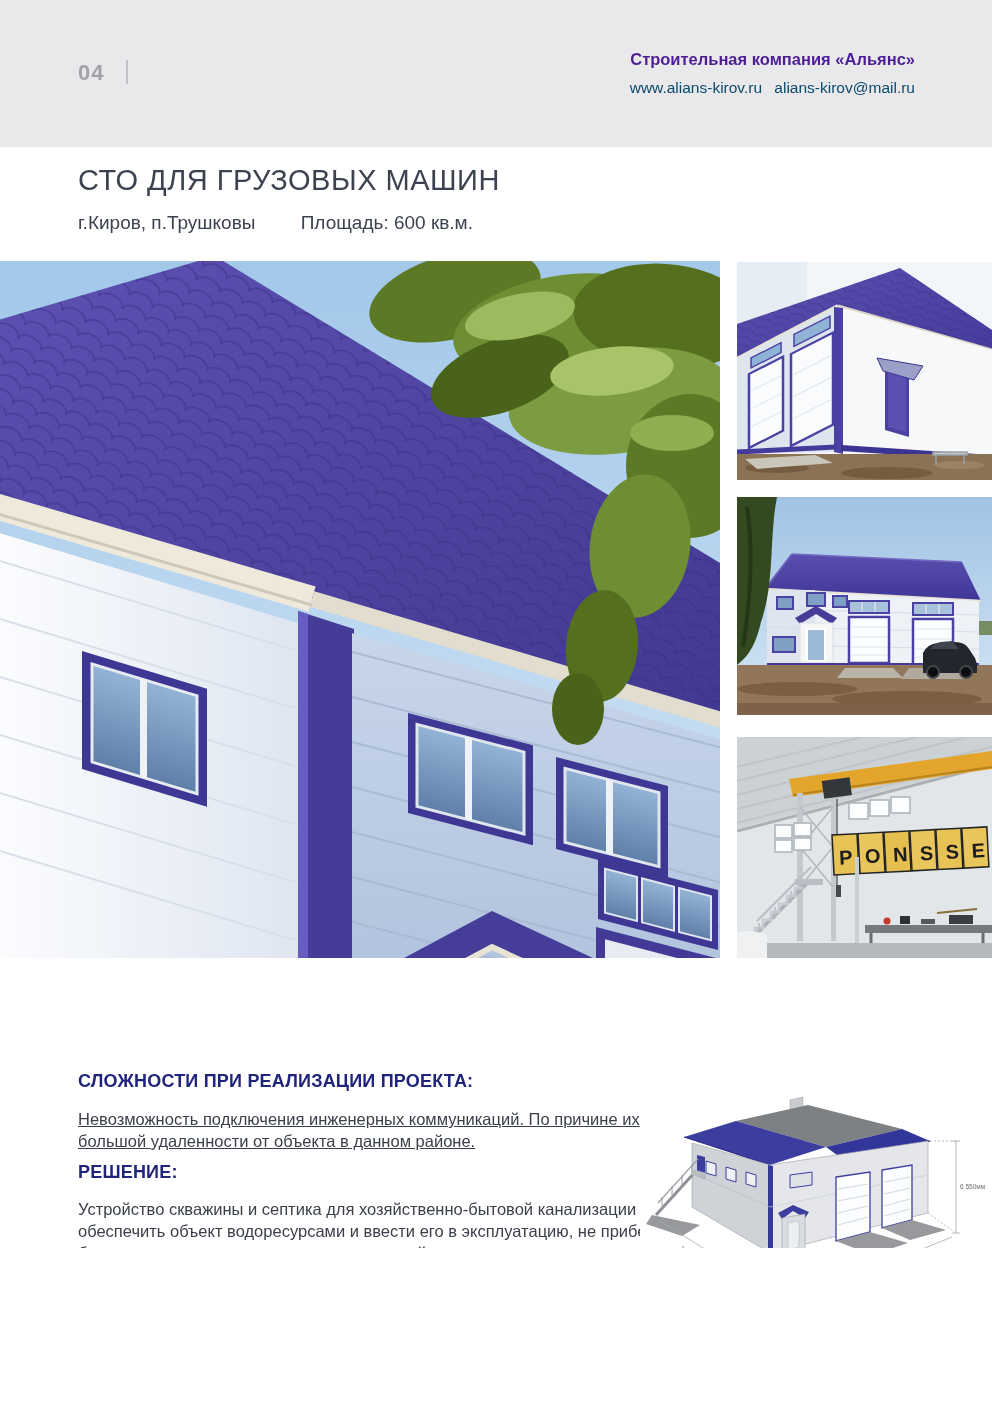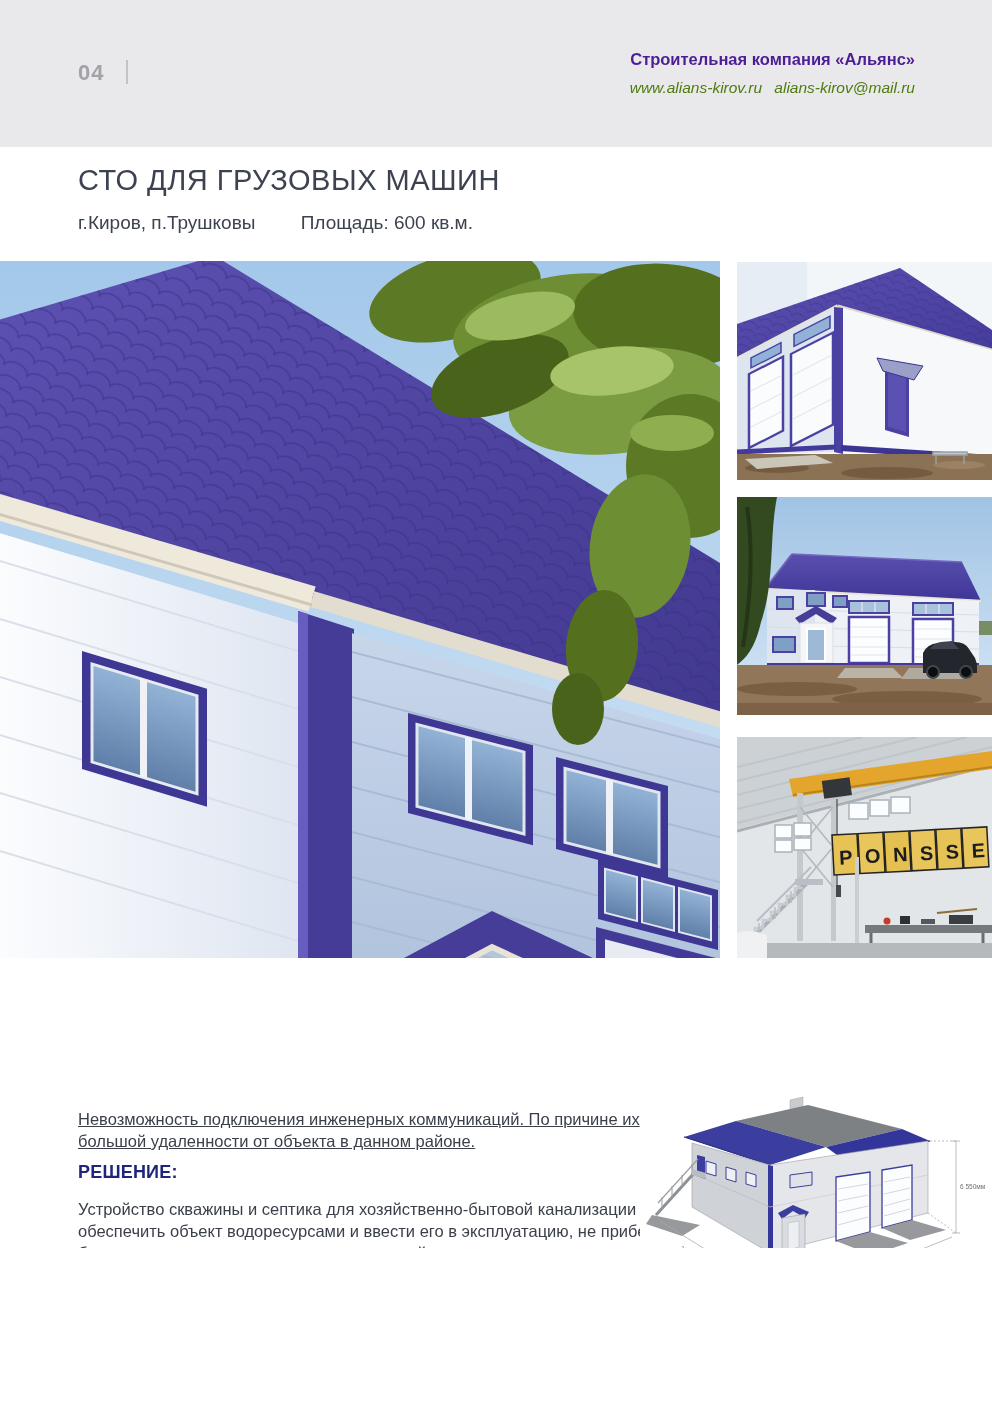--- a/index.html
+++ b/index.html
@@ -4,21 +4,21 @@
 <style>
   html,body{margin:0;padding:0;background:#fff;}
   .page{position:relative;width:992px;height:1248px;background:#fff;overflow:hidden;
         font-family:"Liberation Sans",sans-serif;color:#3a3f49;}
   
   .header{position:absolute;left:0;top:0;width:992px;height:147px;background:#e9e8ea;}
   .pagenum{position:absolute;left:78px;top:60px;font-size:22px;font-weight:bold;color:#a2a2a8;letter-spacing:1px;}
   .hdr-divider{position:absolute;left:126px;top:60px;width:2px;height:24px;background:#c2c2c7;}
   .section-title{position:absolute;left:150px;top:59px;font-size:22px;font-style:italic;color:#3c414c;}
   .company{position:absolute;right:77px;top:50px;font-size:16.5px;font-weight:bold;color:#4c1d95;text-align:center;}
-  .contacts{position:absolute;right:77px;top:79px;font-size:15.5px;color:#4d7c0f;text-align:right;font-style:italic;}
+  .contacts{position:absolute;right:77px;top:79px;font-size:15.5px;color:#0c4a6e;text-align:right;}
   .contacts span{margin-left:8px;}
   
   .proj-title{position:absolute;left:78px;top:164px;margin:0;font-size:29px;font-weight:normal;color:#3d4250;letter-spacing:.5px;}
   .subtitle{position:absolute;left:78px;top:212px;font-size:19px;color:#3d4250;}
   .subtitle .area{margin-left:40px;}
   
   .photo{position:absolute;overflow:hidden;background:#cfd6de;}
   .photo svg{display:block;width:100%;height:100%;}
   .ph-main{left:0;top:261px;width:720px;height:697px;}
   .ph-1{left:737px;top:262px;width:255px;height:218px;}
@@ -433,20 +433,21 @@
         <rect x="184" y="182" width="14" height="5" fill="#55585c"></rect>
         <rect x="212" y="178" width="24" height="9" fill="#3a3e42"></rect>
         <line x1="200" y1="176" x2="240" y2="172" stroke="#8b6f3a" stroke-width="2"></line>
       </g>
       <rect x="0" y="206" width="255" height="15" fill="#b4b9bd"></rect>
       <path d="M0 196 Q14 191 30 198 L30 221 L0 221 Z" fill="#eff1f2"></path>
       <rect x="118" y="120" width="4" height="86" fill="#c9ced2"></rect>
     </svg>
   </figure>
 
+  <h2 class="sec-heading h-challenges">СЛОЖНОСТИ ПРИ РЕАЛИЗАЦИИ ПРОЕКТА:</h2>
   <p class="sec-body b-challenges">Невозможность подключения инженерных коммуникаций. По причине их большой удаленности от объекта в данном районе.</p>
 
   <h2 class="sec-heading h-solution">РЕШЕНИЕ:</h2>
   <p class="sec-body b-solution">Устройство скважины и септика для хозяйственно-бытовой канализации обеспечить объект водоресурсами и ввести его в эксплуатацию, не прибегая к большим вложениям в подвод коммуникаций.</p>
 
   <figure class="sketch" style="margin:0">
     <svg viewBox="0 0 350 215">
       <rect width="350" height="215" fill="#ffffff"></rect>
 
       <polygon points="150,15 163,12 163,54 150,57" fill="#c9cbce" stroke="#9ea1a5" stroke-width=".5"></polygon>

